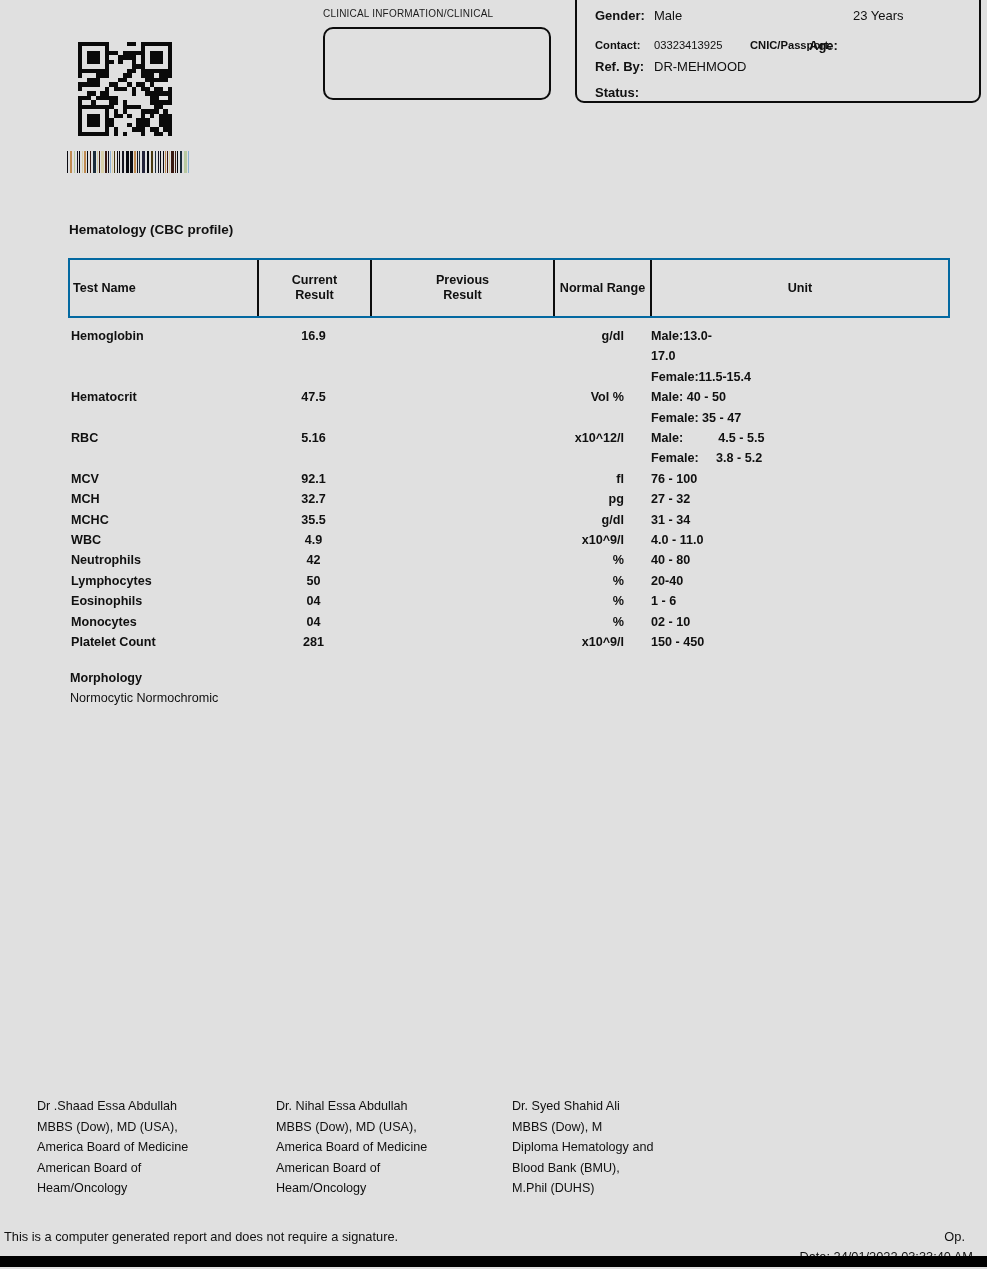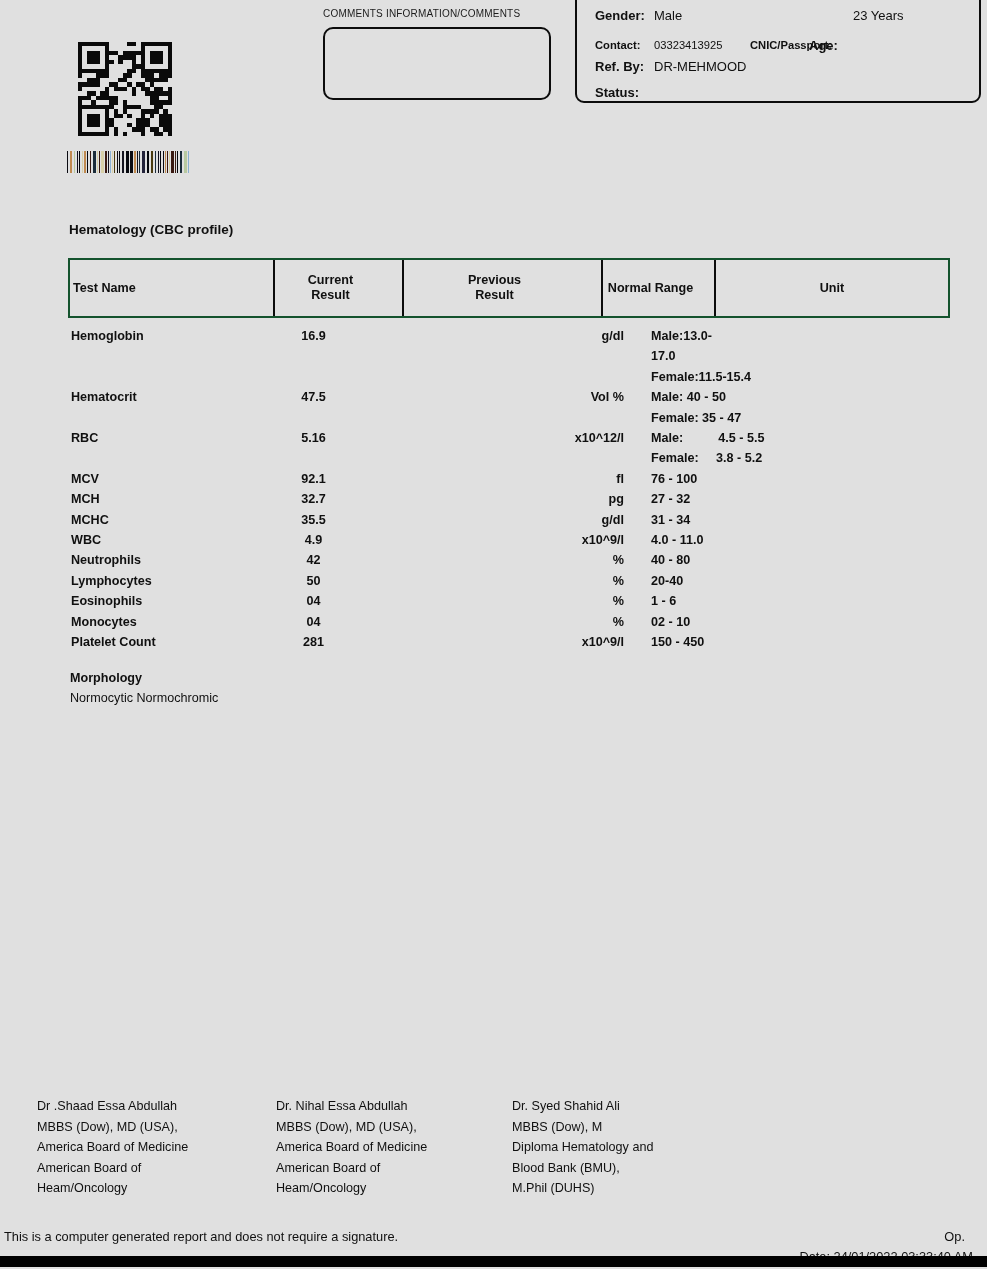--- a/index.html
+++ b/index.html
@@ -25,21 +25,21 @@
   .pos-a-l{left:232px;top:20px;margin-top:30px;} .pos-a-v{left:276px;top:20px;}
   .pos-c-l{left:18px;top:49px;}  .pos-c-v{left:77px;top:49px;}  .pos-cn-l{left:173px;top:49px;} .pos-cn-v{left:262px;top:49px;}
   .pos-r-l{left:18px;top:71px;}  .pos-r-v{left:77px;top:71px;}
   .pos-s-l{left:18px;top:97px;}  .pos-s-v{left:80px;top:97px;}
 
   
   .sec-title{position:absolute;left:69px;top:221px;font-size:13.5px;line-height:17px;font-weight:bold;}
 
   
   .thead{position:absolute;left:68px;top:258px;width:882px;height:60px;box-sizing:border-box;
-         border:2px solid #14532d;display:grid;grid-template-columns:187px 113px 183px 97px 1fr;gap:16px;}
+         border:2px solid #0369a1;display:grid;grid-template-columns:187px 113px 183px 97px 1fr;}
   .th{display:flex;align-items:center;justify-content:center;text-align:center;
       font-weight:bold;font-size:12.6px;line-height:15px;white-space:pre;border-left:2px solid #0c0c0c;box-sizing:border-box;}
   .th:first-child{border-left:none;justify-content:flex-start;text-align:left;padding-left:3px;}
 
   
   .tbody{position:absolute;left:70px;top:326px;width:880px;
          font-weight:bold;font-size:12.6px;line-height:20.4px;}
   .trow{display:flex;align-items:flex-start;}
   .c{white-space:pre;box-sizing:border-box;}
   .c1{width:187px;padding-left:1px;}
@@ -266,21 +266,21 @@
       <rect x="100" y="0" width="1" height="22" fill="#3a1a12"></rect>
       <rect x="102" y="0" width="1" height="22" fill="#d8d0a8"></rect>
       <rect x="104" y="0" width="3" height="22" fill="#3a1a12"></rect>
       <rect x="108" y="0" width="1" height="22" fill="#3a1a12"></rect>
       <rect x="110" y="0" width="1" height="22" fill="#05070d"></rect>
       <rect x="113" y="0" width="2" height="22" fill="#1b2c3a"></rect>
       <rect x="117" y="0" width="3" height="22" fill="#b8c9a0"></rect>
       <rect x="121" y="0" width="1" height="22" fill="#8ab0d0"></rect>
     </svg>
 
-  <div class="clinical-label">COMMENTS INFORMATION/COMMENTS</div>
+  <div class="clinical-label">CLINICAL INFORMATION/CLINICAL</div>
   <div class="clinical-box"><span></span></div>
 
   <div class="pbox">
     <span class="p-abs lbl pos-g-l">Gender:</span>
     <span class="p-abs pos-g-v">Male</span>
     <span class="p-abs lbl pos-a-l">Age:</span>
     <span class="p-abs pos-a-v">23 Years</span>
     <span class="p-abs p-sm lbl pos-c-l">Contact:</span>
     <span class="p-abs p-sm pos-c-v">03323413925</span>
     <span class="p-abs p-sm lbl pos-cn-l">CNIC/Passport:</span>

